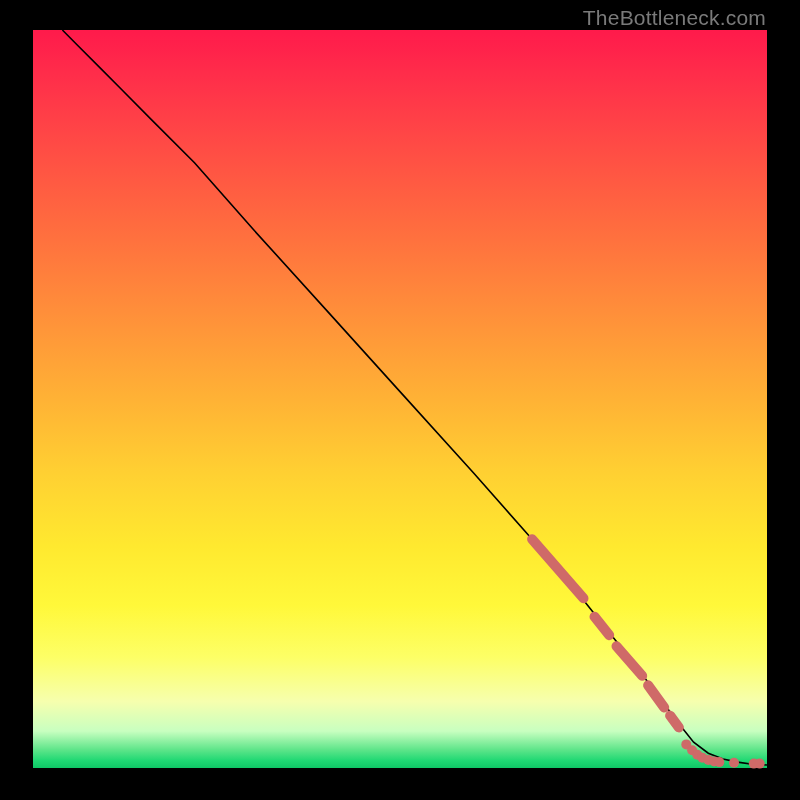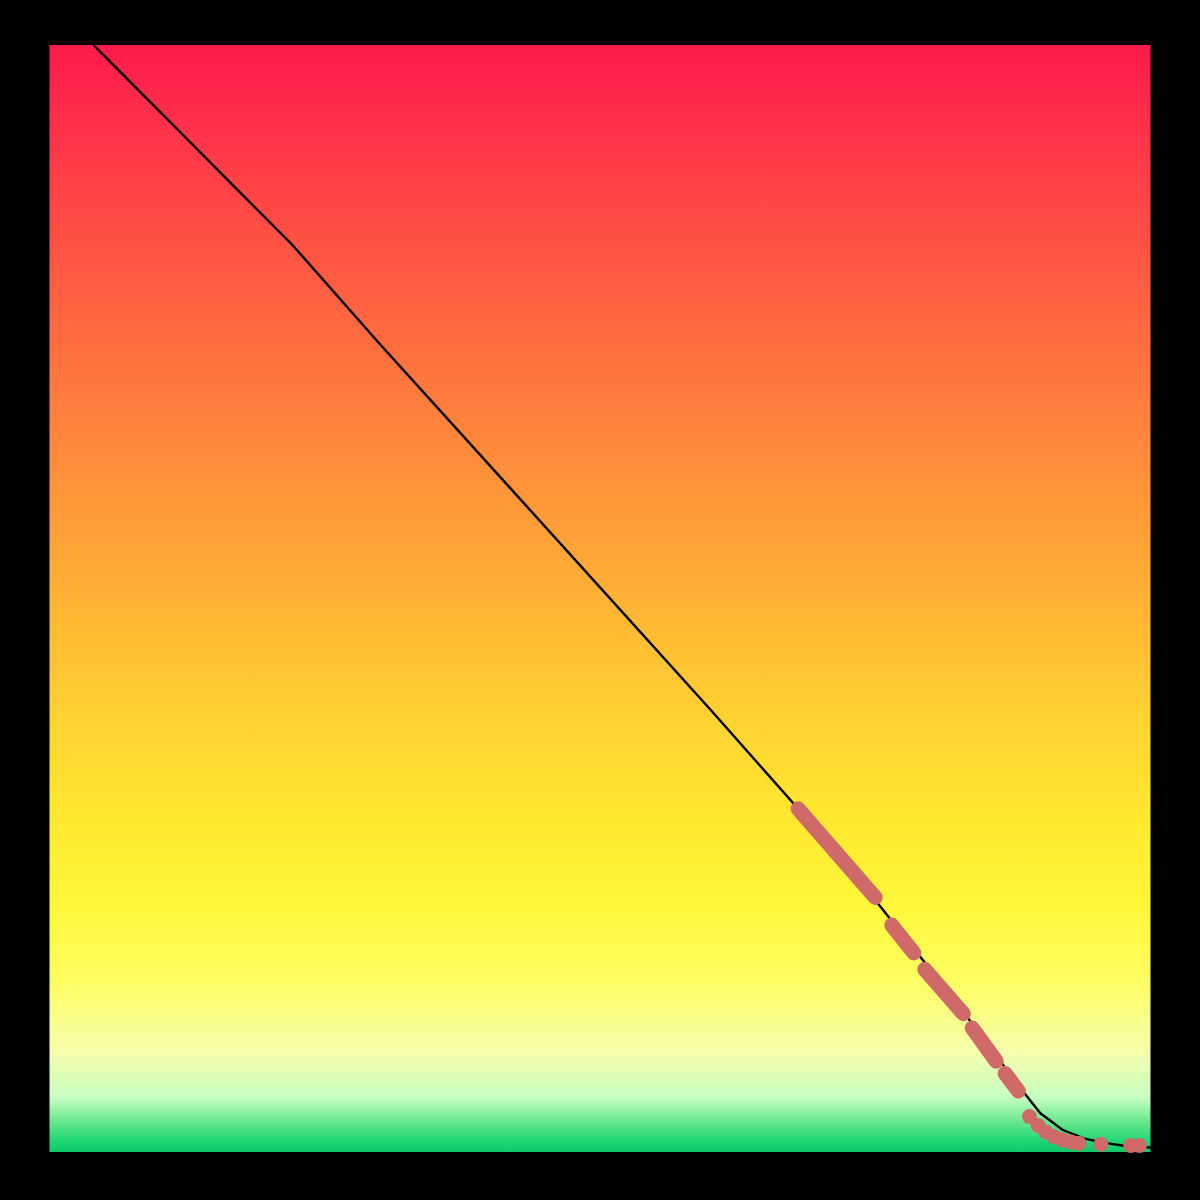--- a/index.html
+++ b/index.html
@@ -98,13 +98,14 @@
           <circle cx="669.4" cy="727.7" r="5" class="dot"></circle>
           <circle cx="675.3" cy="729.9" r="5" class="dot"></circle>
           <circle cx="681.2" cy="731.4" r="5" class="dot"></circle>
           <circle cx="686.3" cy="732.1" r="5" class="dot"></circle>
           <circle cx="701.0" cy="732.8" r="5" class="dot"></circle>
           <circle cx="720.8" cy="733.6" r="5" class="dot"></circle>
           <circle cx="726.7" cy="733.6" r="5" class="dot"></circle>
         </g>
     </svg>
   </div>
+  <div class="watermark">TheBottleneck.com</div>
 </div>
 
 </body></html>

